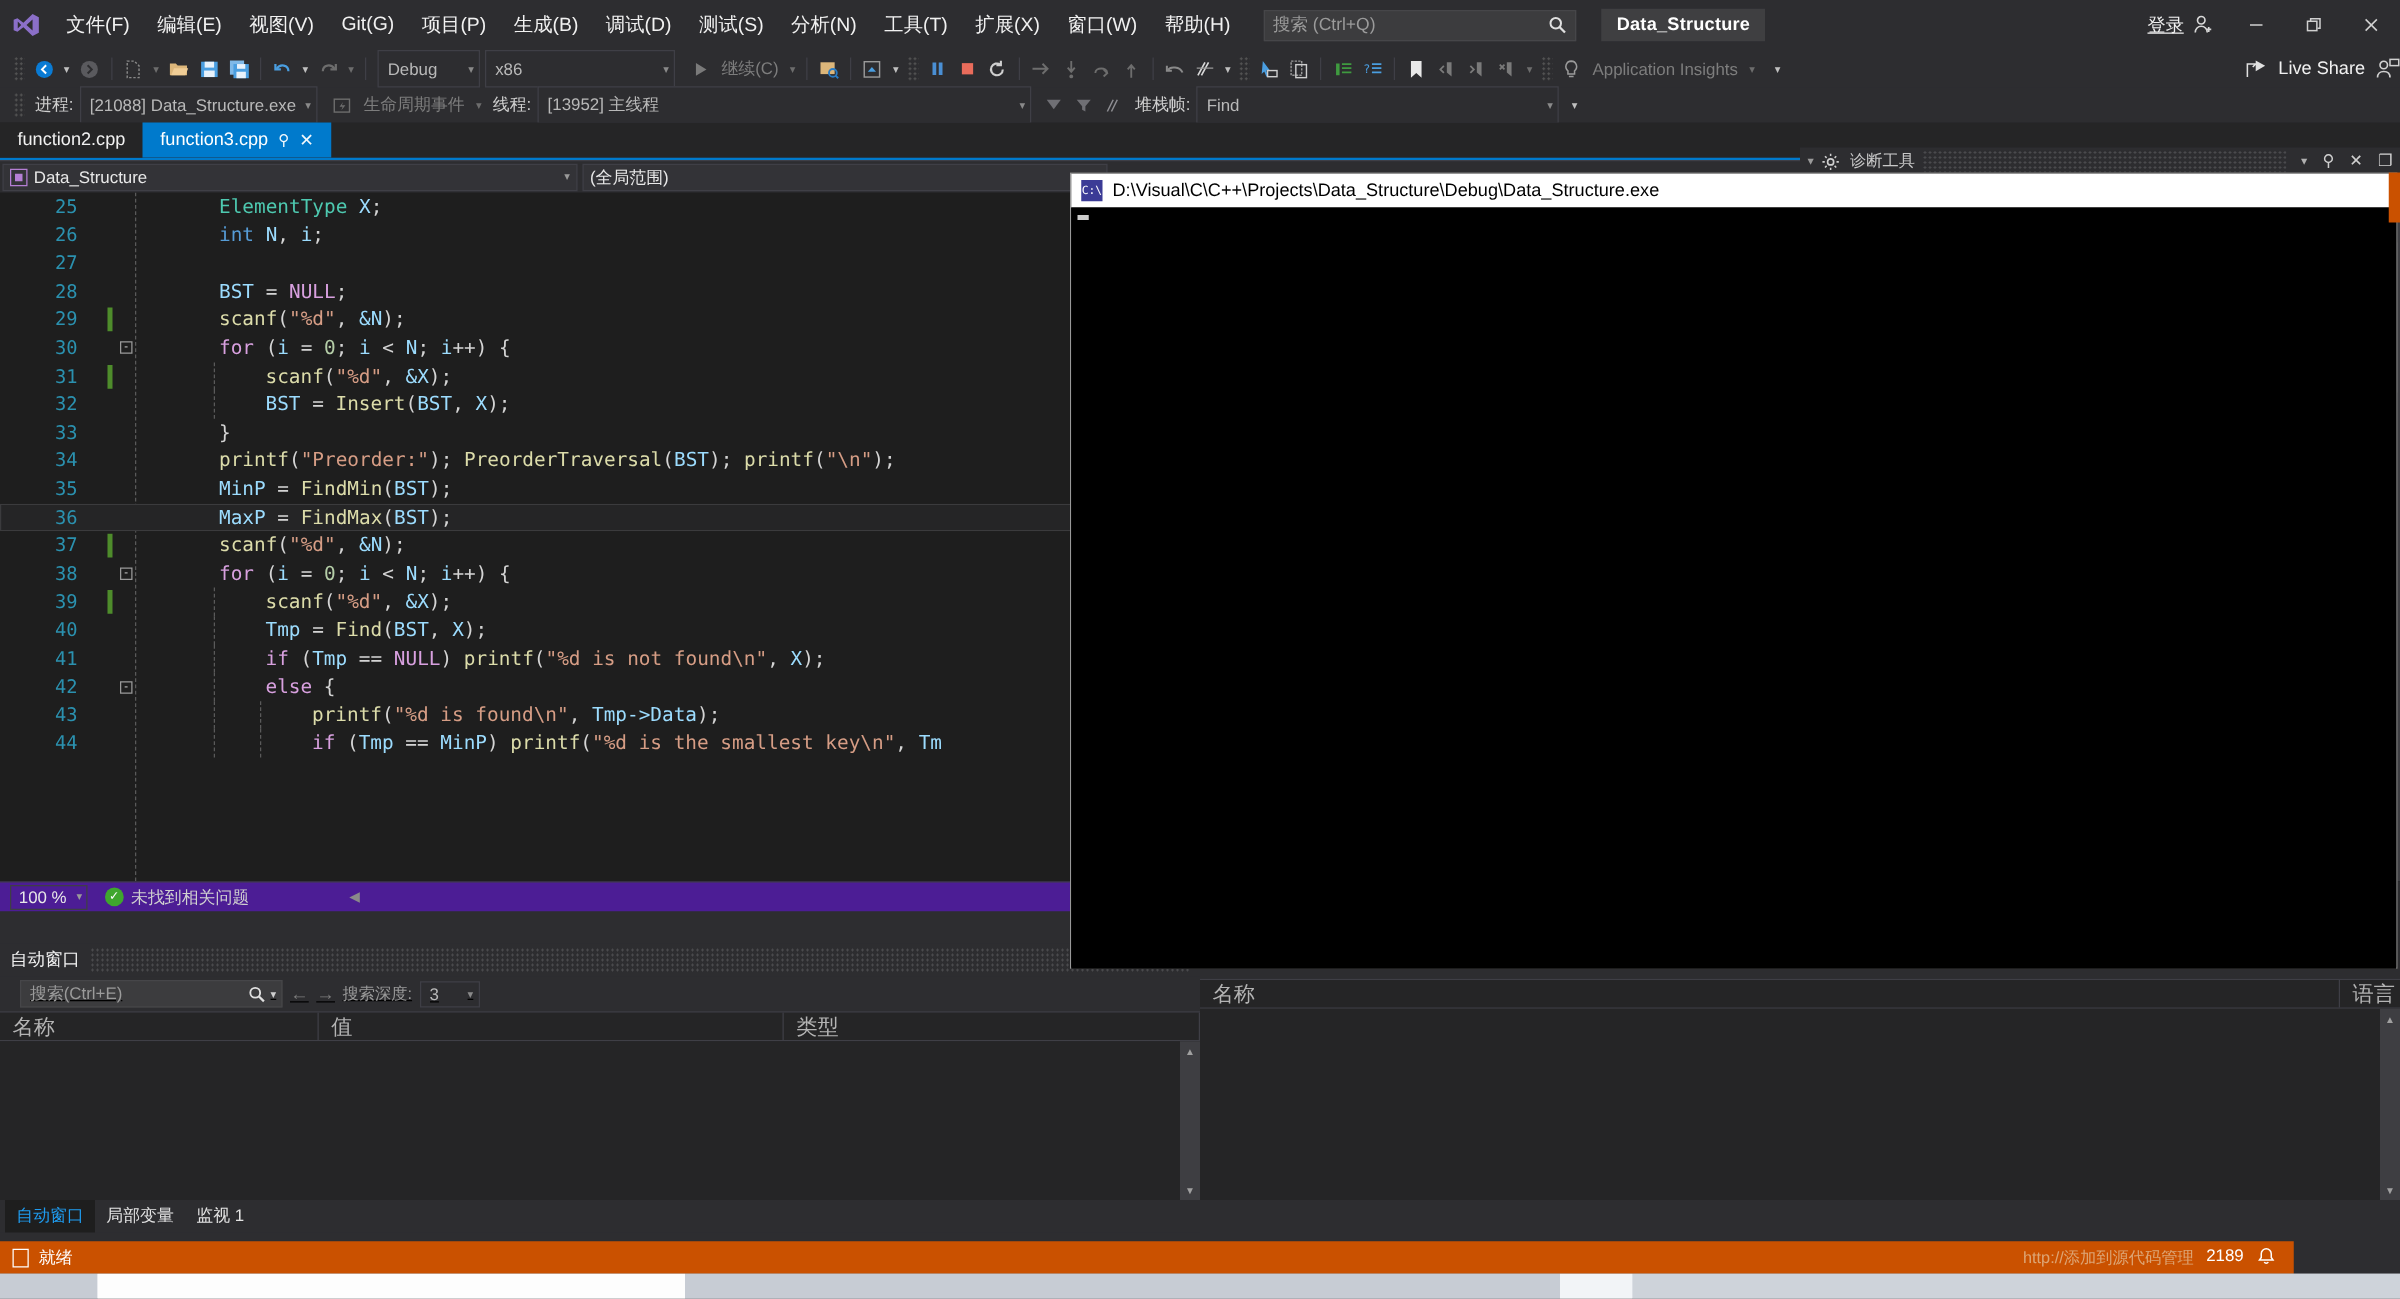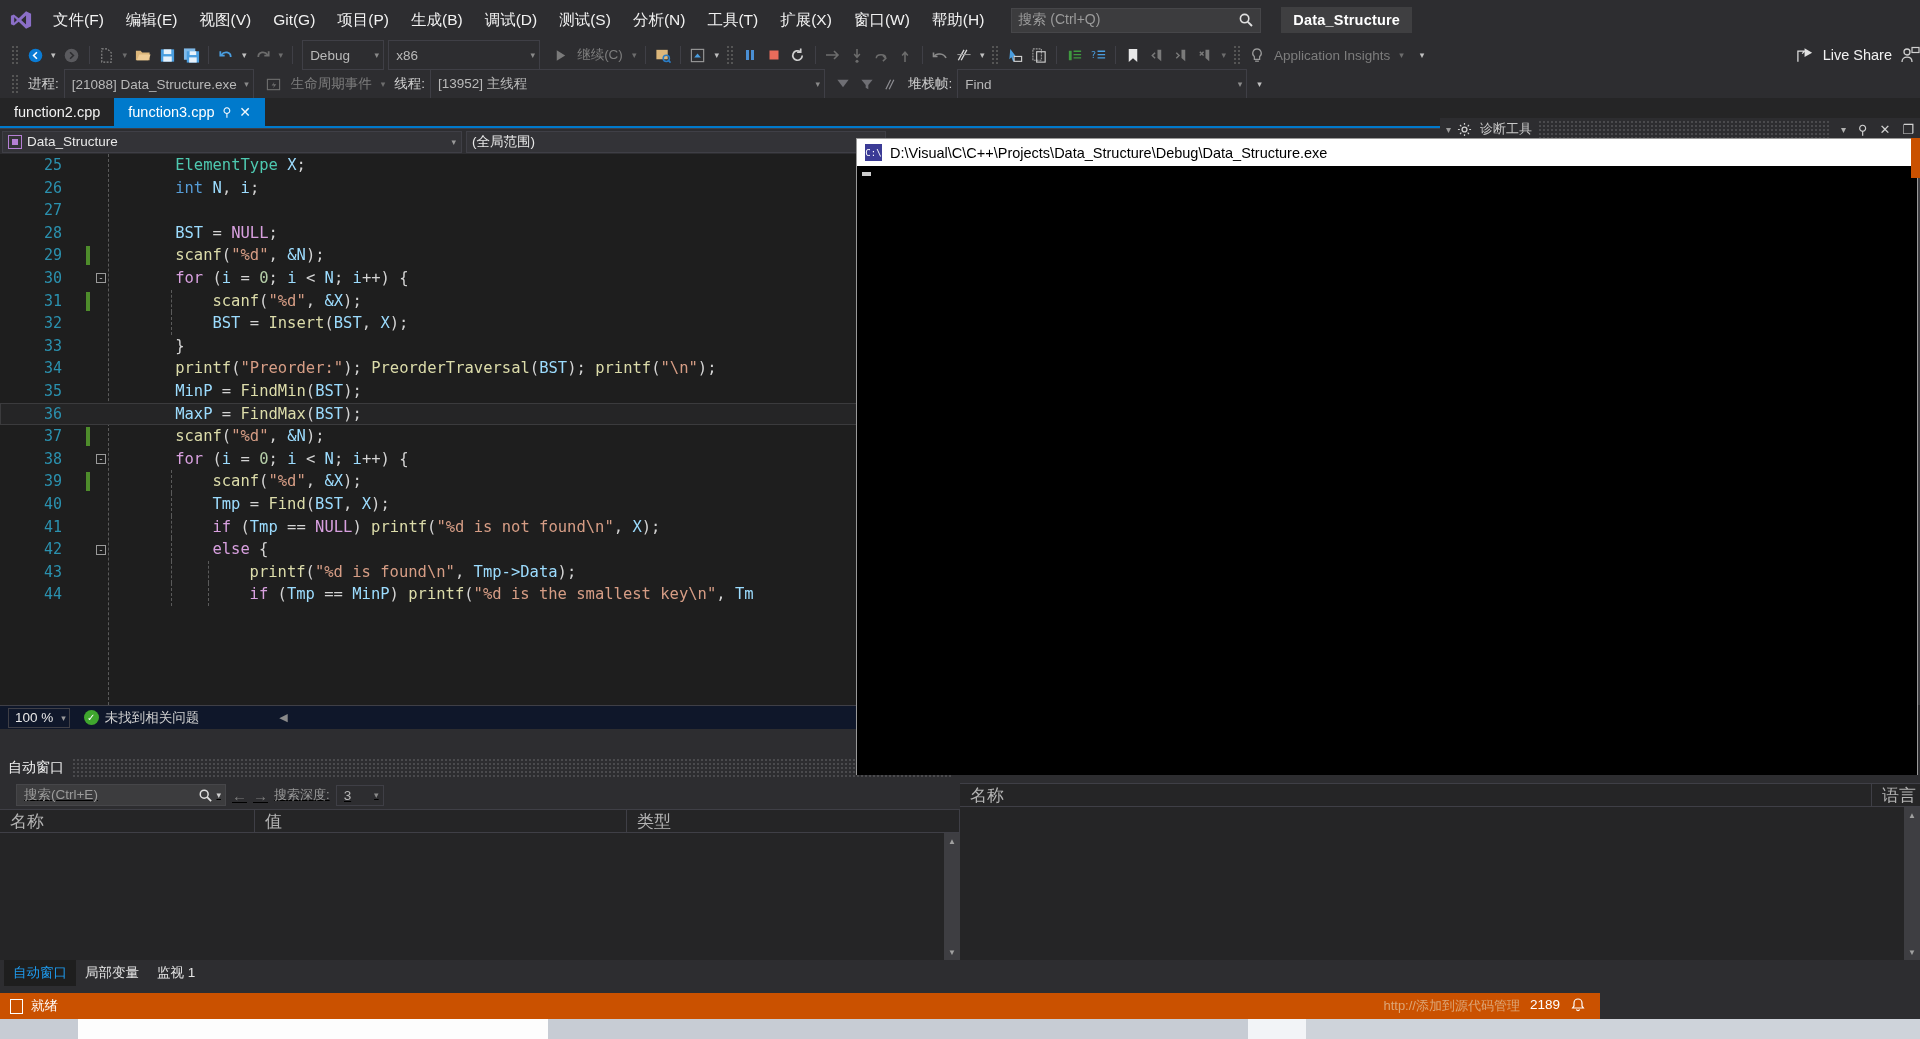--- a/index.html
+++ b/index.html
@@ -113,21 +113,21 @@
   .c-int  { color: #569cd6; }   
   .c-fn   { color: #dcdcaa; }   
   .c-var  { color: #9cdcfe; }   
   .c-str  { color: #d69d85; }   
   .c-num  { color: #b5cea8; }   
   .c-op   { color: #d4d4d4; }   
   .c-mac  { color: #d8a0df; }
 
   
   .editstatus {
-    height: 24px; background: #0f172a; display: flex; align-items: center;
+    height: 24px; background: #4c1d95; display: flex; align-items: center;
     border-top: 1px solid #3f3f46; font-size: 13.5px; color: #d0d0d0;
   }
   .zoomsel {
     height: 20px; border: 1px solid #3f3f46; display: flex; align-items: center;
     padding: 0 3px 0 6px; margin-left: 8px; gap: 8px; color: #e8e8e8;
   }
   .ok-badge { width: 15px; height: 15px; border-radius: 50%; background: #3fa62e; color: #fff;
     font-size: 10px; display: inline-flex; align-items: center; justify-content: center; }
 
   
@@ -173,21 +173,21 @@
   
   .diagstrip {
     position: absolute; height: 22px; display: flex; align-items: center; color: #c8c8c8;
     font-size: 13px; background: #2d2d30;
   }
   .diagstrip .dots { flex: 1; height: 18px; margin: 0 6px;
     background-image: radial-gradient(#4a4a4d 1px, transparent 1px); background-size: 4px 4px; }
 
   
   .statusbar {
-    position: absolute; left: 0; bottom: 20px; width: 1600px; height: 26px; background: #ca5100;
+    position: absolute; left: 0; bottom: 20px; width: 1835px; height: 26px; background: #ca5100;
     display: flex; align-items: center; color: #fff; font-size: 13.5px;
   }
   .statusbar .ready { display: flex; align-items: center; gap: 8px; padding-left: 10px; }
   .sq { width: 13px; height: 15px; border: 1.6px solid #fff; }
   .statusbar .right { margin-left: auto; display: flex; align-items: flex-start; gap: 10px; padding-right: 14px; }
 
   
   .bottomstrip { position: absolute; left: 0; bottom: 0; width: 1920px; height: 20px; background: #dfe3e8; }
   .bottomstrip .seg { position: absolute; top: 0; height: 20px; background: #c7ccd4; }
 
@@ -223,20 +223,47 @@
     <div class="search-box">
       <span class="ph">搜索 (Ctrl+Q)</span>
       <svg class="mag" viewBox="0 0 16 16">
         <circle cx="6.6" cy="6.6" r="4.2" fill="none" stroke="#e0e0e0" stroke-width="1.6"></circle>
         <line x1="9.8" y1="9.8" x2="14" y2="14" stroke="#e0e0e0" stroke-width="1.9"></line>
       </svg>
     </div>
 
     <div class="proj-chip">Data_Structure</div>
 
+    <div class="tb-right">
+      <div class="signin">
+        <u>登录</u>
+        <svg width="18" height="18" viewBox="0 0 18 18">
+          <circle cx="7" cy="5.2" r="3" fill="none" stroke="#d8d8d8" stroke-width="1.3"></circle>
+          <path d="M2.2 15c0-3 2.2-5 4.8-5s4.8 2 4.8 5" fill="none" stroke="#d8d8d8" stroke-width="1.3"></path>
+          <path d="M13 10.5v4M11 12.5h4" stroke="#d8d8d8" stroke-width="1.3"></path>
+        </svg>
+      </div>
+      <div class="wbtn">
+        <svg width="14" height="14" viewBox="0 0 14 14">
+            <line x1="2" y1="7" x2="12" y2="7" stroke="#d0d0d0" stroke-width="1.2"></line>
+          </svg>
+      </div>
+      <div class="wbtn">
+        <svg width="14" height="14" viewBox="0 0 14 14">
+          <rect x="2" y="4" width="7.5" height="7.5" fill="none" stroke="#d0d0d0" stroke-width="1.2"></rect>
+          <path d="M4.5 4V2h7.5v7.5h-2" fill="none" stroke="#d0d0d0" stroke-width="1.2"></path>
+        </svg>
+      </div>
+      <div class="wbtn close">
+        <svg width="14" height="14" viewBox="0 0 14 14">
+          <line x1="2.5" y1="2.5" x2="11.5" y2="11.5" stroke="currentColor" stroke-width="1.3"></line>
+          <line x1="11.5" y1="2.5" x2="2.5" y2="11.5" stroke="currentColor" stroke-width="1.3"></line>
+        </svg>
+      </div>
+    </div>
   </div>
 
   <div class="toolbar">
     <div class="grip"></div>
     <div class="tbi">
       <svg width="17" height="17" viewBox="0 0 18 18">
         <circle cx="9" cy="9" r="7.2" fill="#0a7bd4"></circle>
           <path d="M10.5 5.5L7 9l3.5 3.5" fill="none" stroke="#fff" stroke-width="1.7"></path>
         </svg>
     </div>

